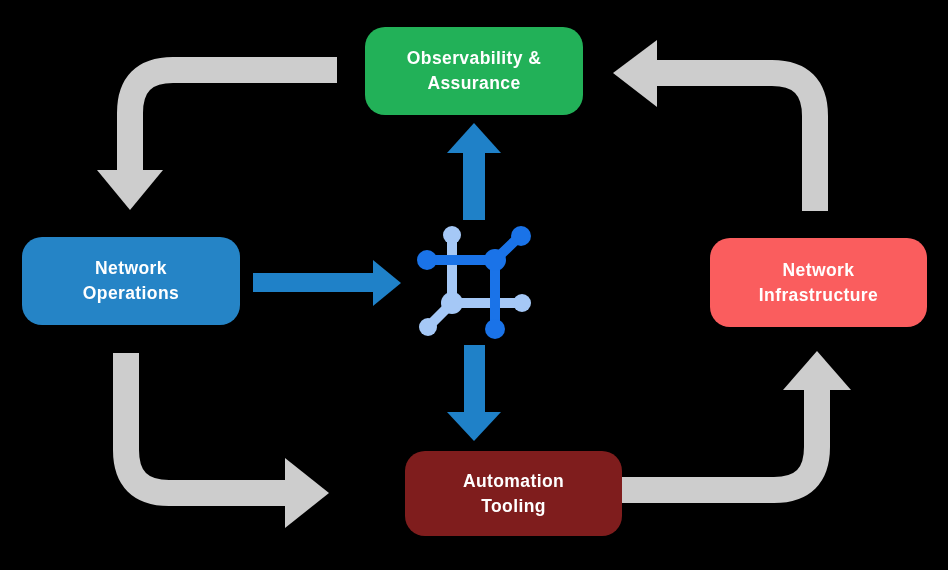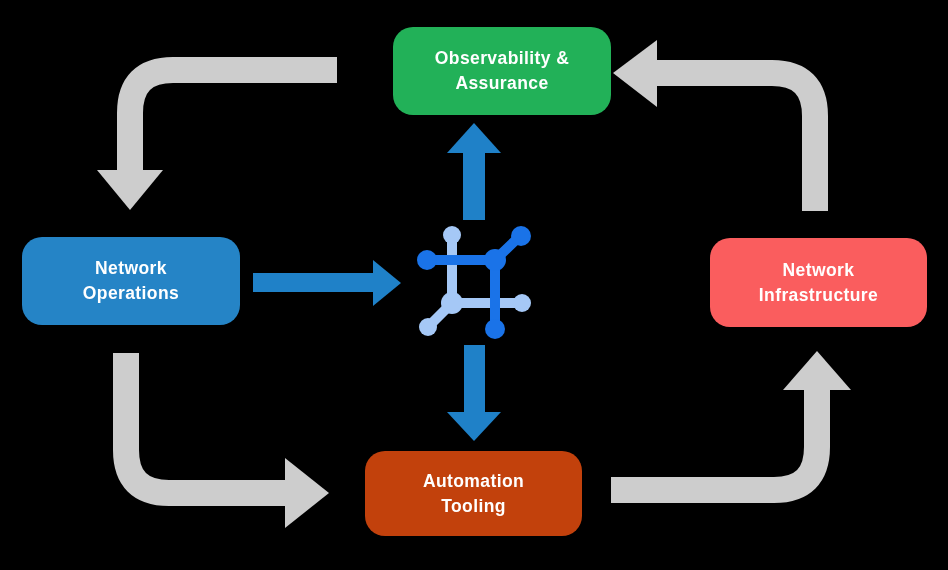--- a/index.html
+++ b/index.html
@@ -92,33 +92,33 @@
       <path d="M429,260 L495,260" fill="none" stroke-width="10" stroke="#1a73e8"></path>
       <path d="M495,258 L495,326" fill="none" stroke-width="10" stroke="#1a73e8"></path>
       <path d="M495,260 L519,237" fill="none" stroke-width="10" stroke="#1a73e8"></path>
       <circle cx="495" cy="260" r="11" fill="#1a73e8"></circle>
       <circle cx="427" cy="260" r="10" fill="#1a73e8"></circle>
       <circle cx="495" cy="329" r="10" fill="#1a73e8"></circle>
       <circle cx="521" cy="236" r="10" fill="#1a73e8"></circle>
     </g>
   </svg>
 
-  <div class="node node-observability" style="background-color: rgb(34, 177, 88); margin-left: 28px;">
+  <div class="node node-observability" style="background-color: rgb(34, 177, 88);">
     <span class="node-label">Observability &amp;
 Assurance</span>
   </div>
 
   <div class="node node-operations" style="background-color: rgb(37, 132, 198);">
     <span class="node-label">Network
 Operations</span>
   </div>
 
   <div class="node node-infrastructure" style="background-color: rgb(250, 93, 94);">
     <span class="node-label">Network
 Infrastructure</span>
   </div>
 
-  <div class="node node-automation" style="background-color: #c2410c;">
+  <div class="node node-automation" style="background-color: #7f1d1d; margin-left: 40px;">
     <span class="node-label">Automation
 Tooling</span>
   </div>
 
 </div>
 
 </body></html>

